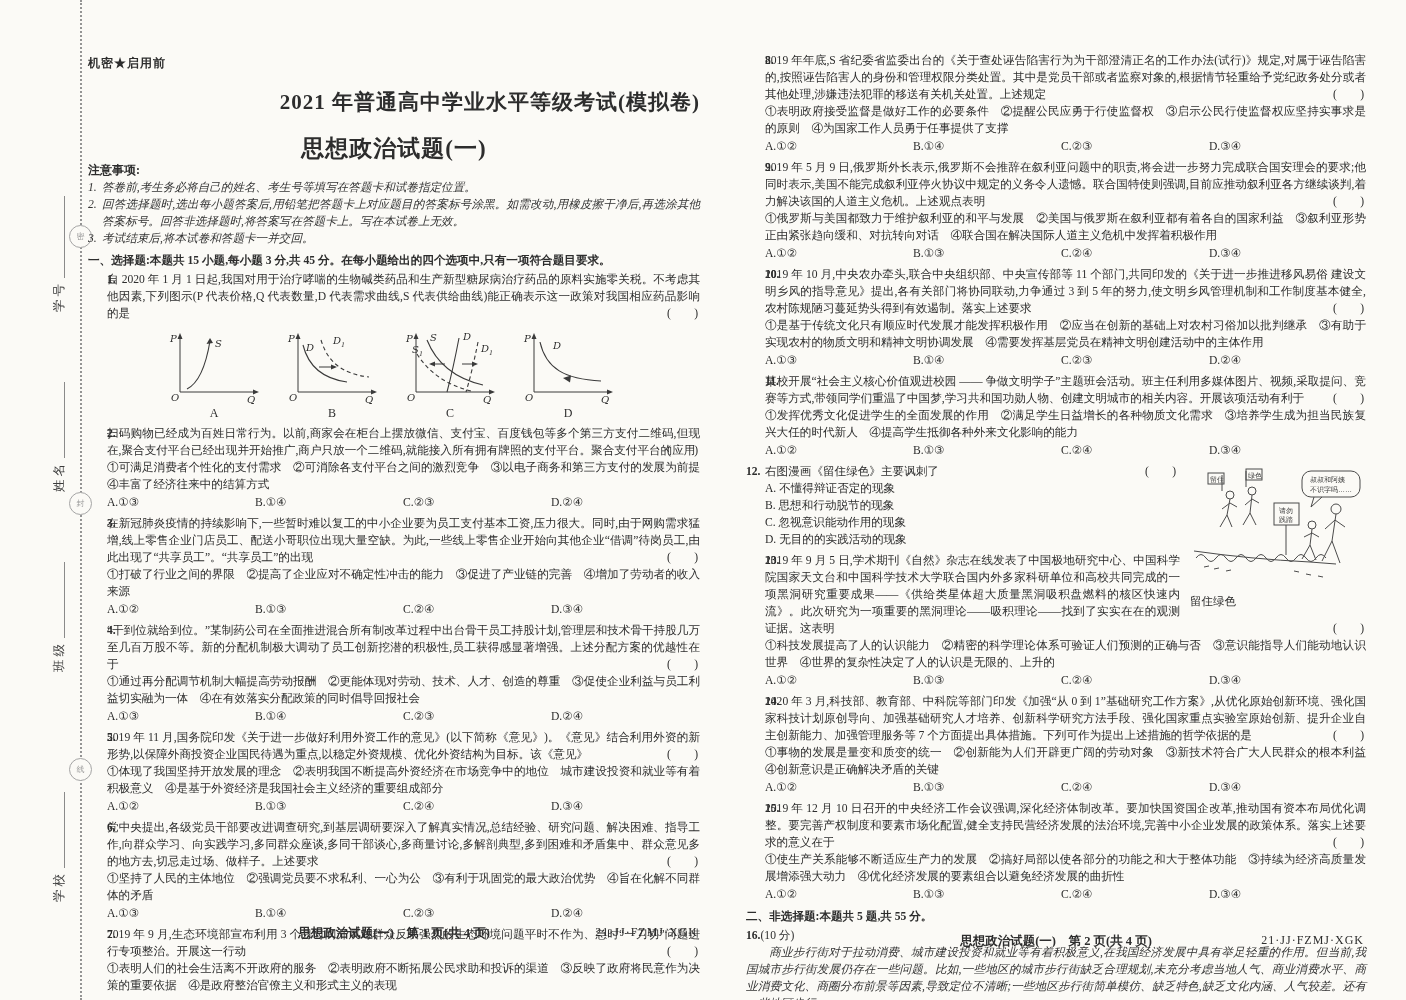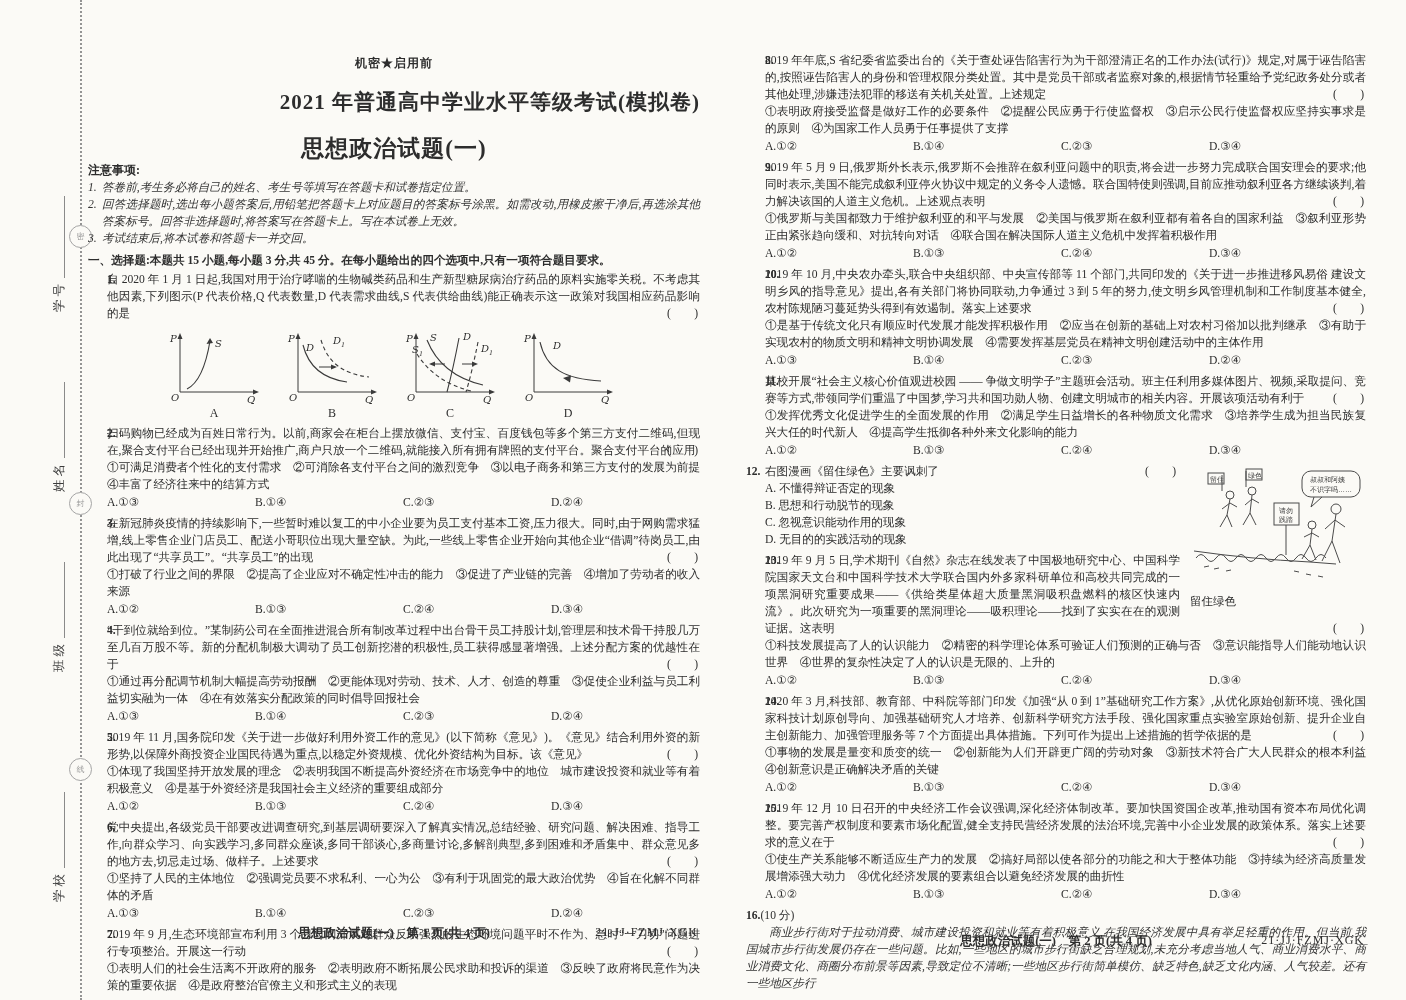--- a/index.html
+++ b/index.html
@@ -12,21 +12,21 @@
   #margin-strip{position:absolute;left:0;top:0;width:80px;height:1000px;border-right:2px dotted #949494}
   .mlabel{position:absolute;left:44px;transform:rotate(-90deg);transform-origin:center;
     font-size:12.5px;letter-spacing:3px;color:#3b3b3b;white-space:nowrap}
   .mline{position:absolute;left:64px;width:0;border-left:1px solid #8a8a8a}
   .seal{position:absolute;left:69px;width:21px;height:21px;border:1px solid #a5a5a5;border-radius:50%;
     background:#fbfaf6;color:#9a9a9a;font-size:8px;display:flex;align-items:center;justify-content:center}
   
   .page{position:absolute;font-size:11.6px;line-height:17px;text-align:justify}
   #p1{left:88px;top:55px;width:612px}
   #p2{left:746px;top:52px;width:620px}
-  .classified{font-weight:bold;font-size:12px;letter-spacing:1px;text-align:center}
+  .classified{font-weight:bold;font-size:12px;letter-spacing:1px;text-align:left}
   .title{text-align:right;font-weight:bold;font-size:21px;line-height:24px;margin-top:18px;letter-spacing:1px}
   .subtitle{text-align:center;font-weight:bold;font-size:23px;line-height:26px;margin-top:22px;letter-spacing:1px}
   .notice-t{font-weight:bold;font-size:12px;margin-top:0}
   .note{position:relative;padding-left:14px;font-style:italic;color:#333}
   .note .nnum{position:absolute;left:0;top:0}
   .sec{font-weight:bold;margin-top:5px;margin-bottom:2px}
   
   .q{position:relative;padding-left:19px;margin-bottom:4px}
   .qnum{position:absolute;left:0;top:0;font-weight:bold;font-style:normal}
   .stem{margin:0;position:relative}
@@ -367,20 +367,21 @@
         <p class="items">①使生产关系能够不断适应生产力的发展　②搞好局部以使各部分的功能之和大于整体功能　③持续为经济高质量发展增添强大动力　④优化经济发展的要素组合以避免经济发展的曲折性</p>
         <div class="opts">
           <span>A.①②</span>
           <span>B.①③</span>
           <span>C.②④</span>
           <span>D.③④</span>
         </div>
       </div>
     </div>
 
+  <div class="sec">二、非选择题:本题共 5 题,共 55 分。</div>
   <p class="q16h"><b>16.</b><span>(10 分)</span></p>
   <p class="material">商业步行街对于拉动消费、城市建设投资和就业等有着积极意义,在我国经济发展中具有举足轻重的作用。但当前,我国城市步行街发展仍存在一些问题。比如,一些地区的城市步行街缺乏合理规划,未充分考虑当地人气、商业消费水平、商业消费文化、商圈分布前景等因素,导致定位不清晰;一些地区步行街简单模仿、缺乏特色,缺乏文化内涵、人气较差。还有一些地区步行</p>
 </div>
 
 <div class="foot" id="f1">
   <span>思想政治试题(一)</span>　<span>第 1 页(共 4 页)</span>
   <span class="code">21·JJ·FZMJ·XGK</span>
 </div>
 <div class="foot" id="f2">
   <span>思想政治试题(一)</span>　<span>第 2 页(共 4 页)</span>

